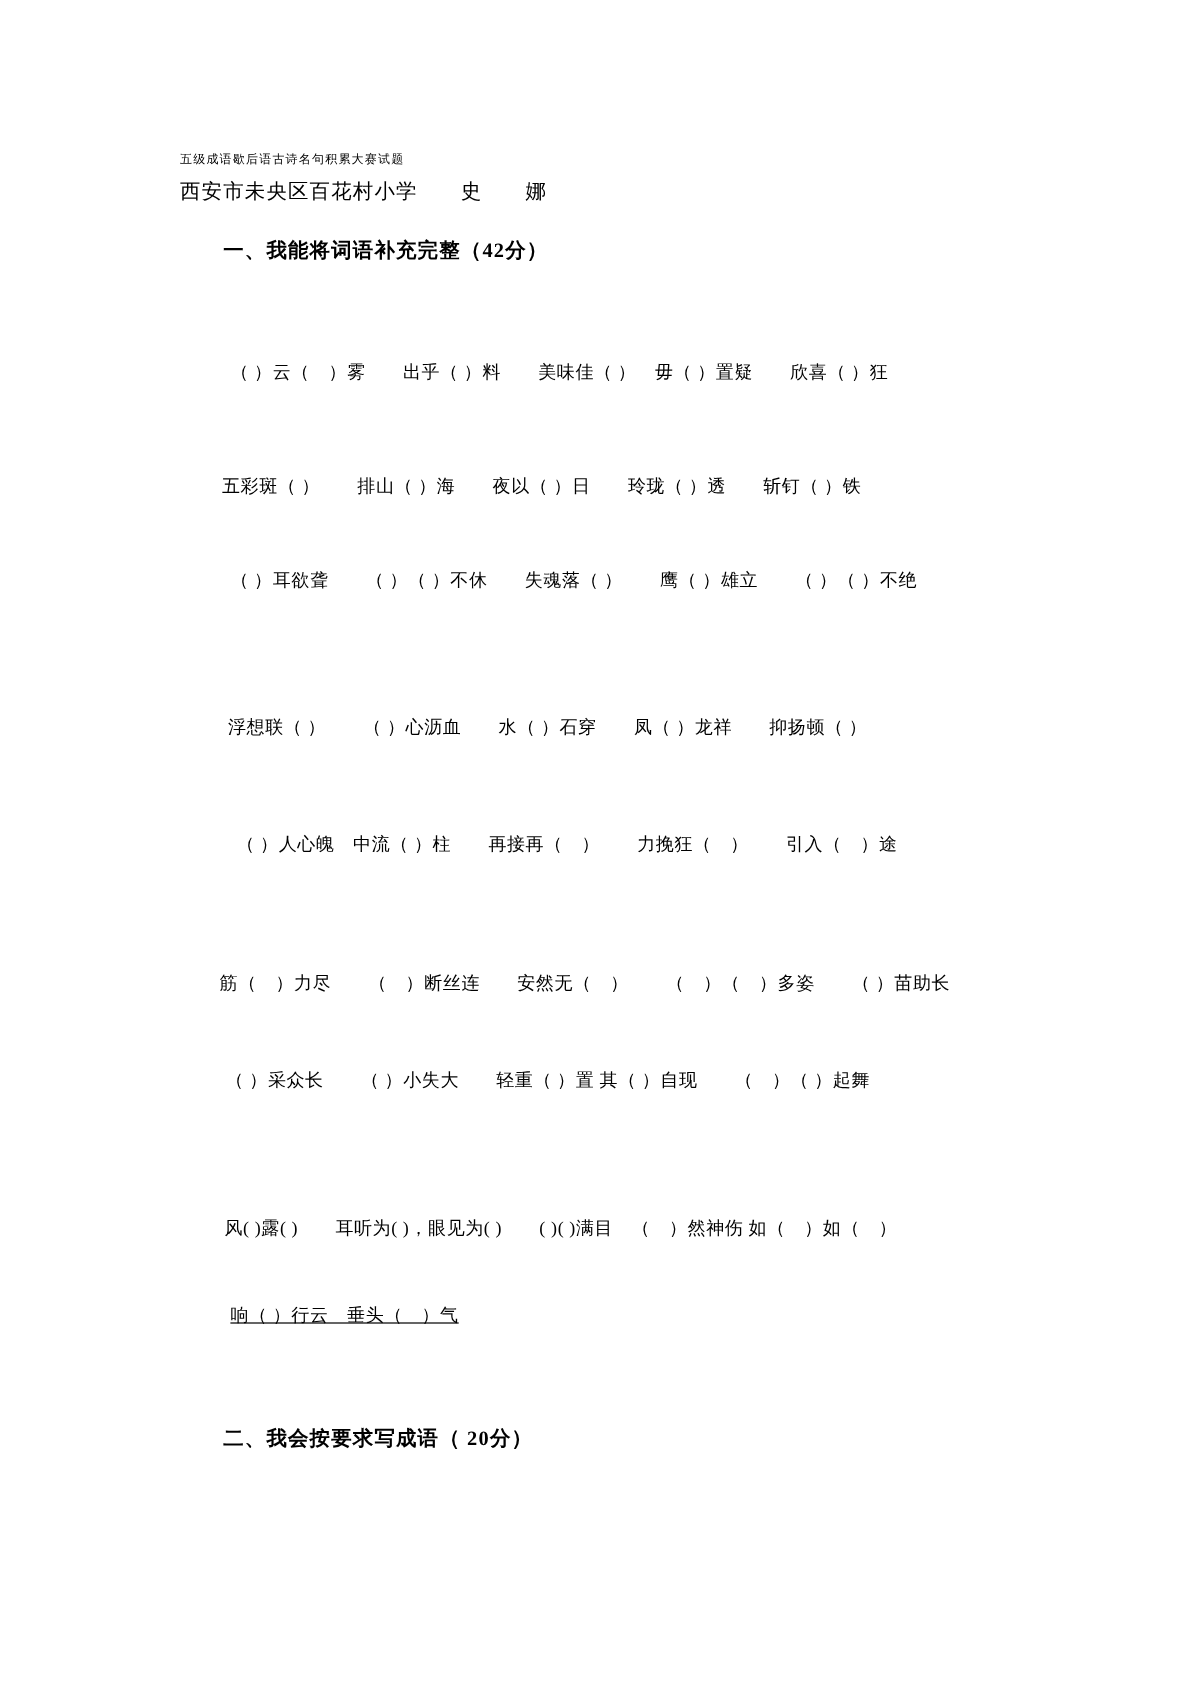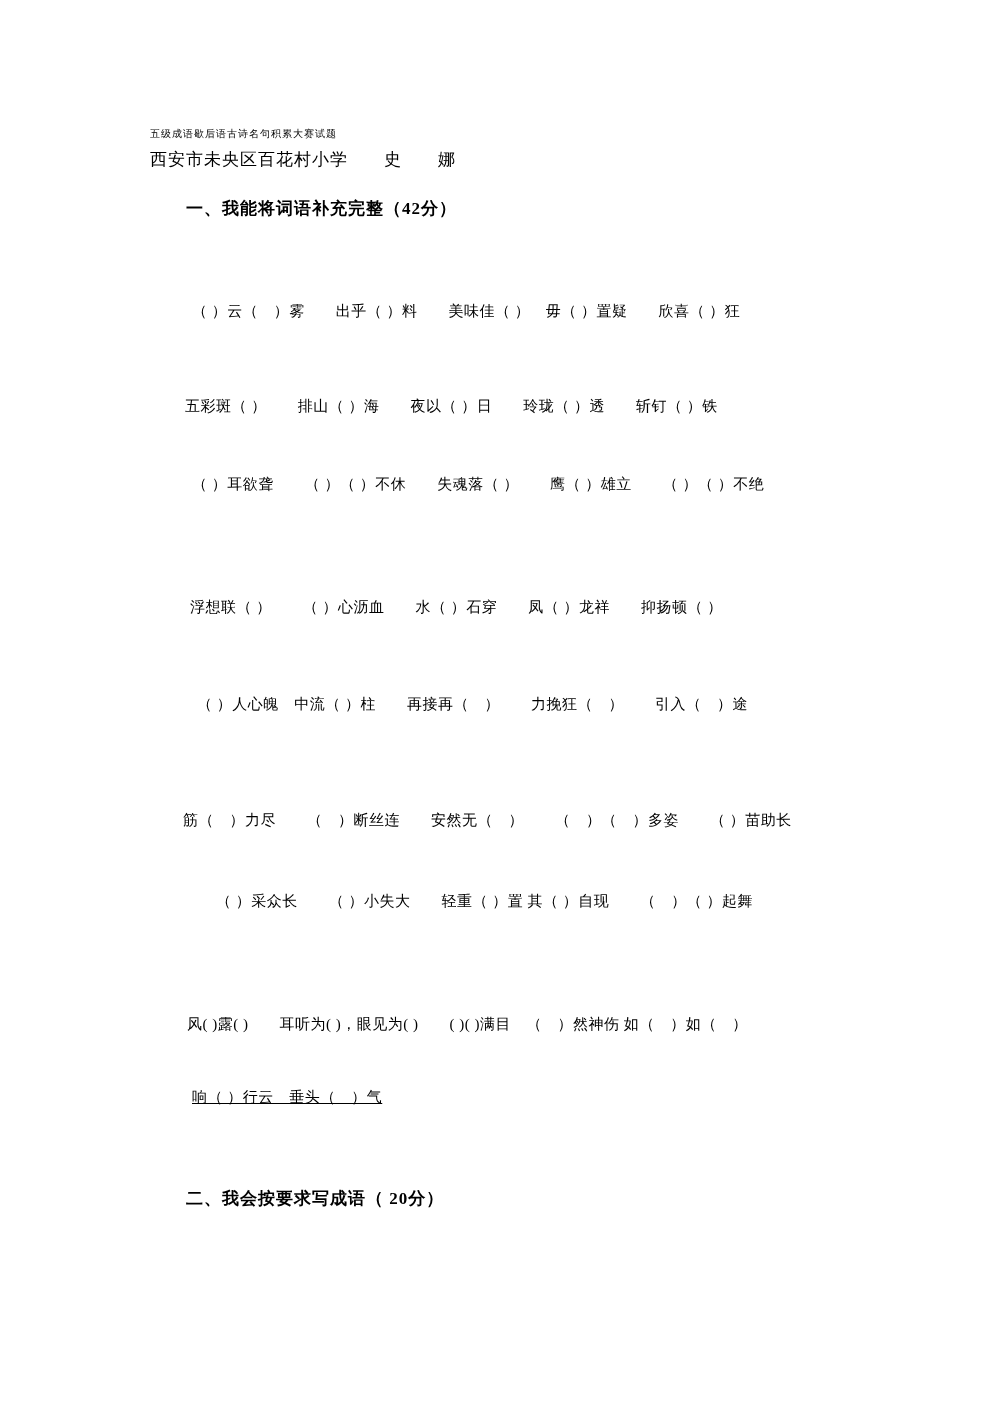--- a/index.html
+++ b/index.html
@@ -56,21 +56,21 @@
   <div class="line fill-row" style="left:185px; top:396px;font-family:Liberation Serif, serif;">五彩斑（ ）　　排山（ ）海　　夜以（ ）日　　玲珑（ ）透　　斩钉（ ）铁</div>
 
   <div class="line fill-row" style="left:192px; top:474px;">（ ）耳欲聋　　（ ）（ ）不休　　失魂落（ ）　　鹰（ ）雄立　　（ ）（ ）不绝</div>
 
   <div class="line fill-row" style="left:197px; top:694px;">（ ）人心魄　中流（ ）柱　　再接再（　）　　力挽狂（　）　　引入（　）途</div>
 
   <div class="line fill-row" style="left:190px; top:597px;">浮想联（ ）　　（ ）心沥血　　水（ ）石穿　　凤（ ）龙祥　　抑扬顿（ ）</div>
 
   <div class="line fill-row" style="left:183px; top:794px;margin-top:16px;">筋（　）力尽　　（　）断丝连　　安然无（　）　　（　）（　）多姿　　（ ）苗助长</div>
 
-  <div class="line fill-row" style="left:188px; top:891px;margin-left:28px;">（ ）采众长　　（ ）小失大　　轻重（ ）置 其（ ）自现　　（　）（ ）起舞</div>
+  <div class="line fill-row" style="left:188px; top:891px;">（ ）采众长　　（ ）小失大　　轻重（ ）置 其（ ）自现　　（　）（ ）起舞</div>
 
   <div class="line fill-row" style="left:187px; top:989px;margin-top:25px;">风( )露( )　　耳听为( )，眼见为( )　　( )( )满目　（　）然神伤 如（　）如（　）</div>
 
   <div class="line fill-row" style="left:192px; top:1087px;text-decoration:underline;">响（ ）行云　垂头（　）气</div>
 
   <div class="line section-heading" style="left:186px; top:1189px;">二、我会按要求写成语（ 20分）</div>
 
 </div>
 
 </body></html>

